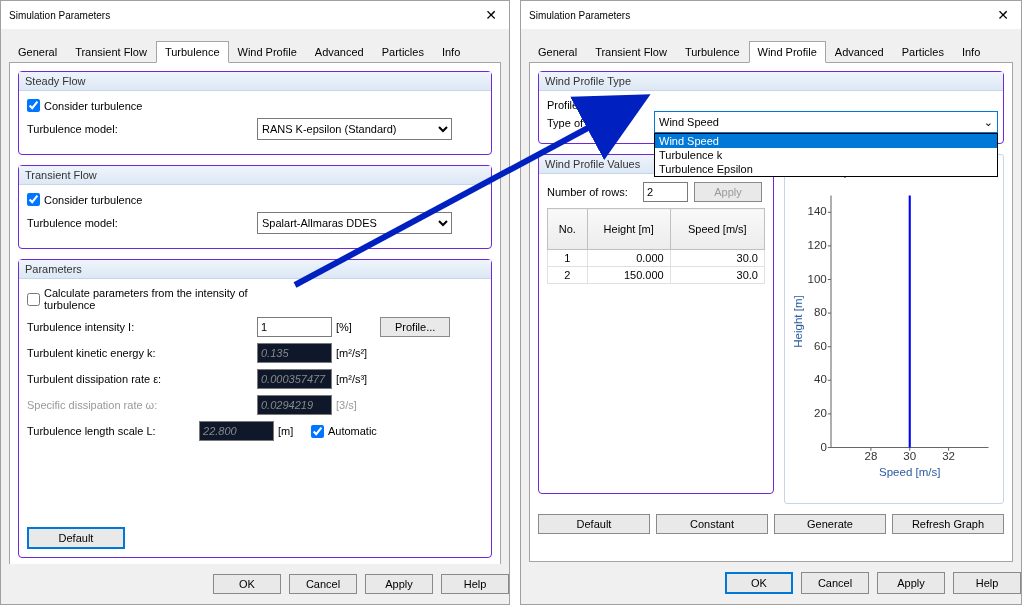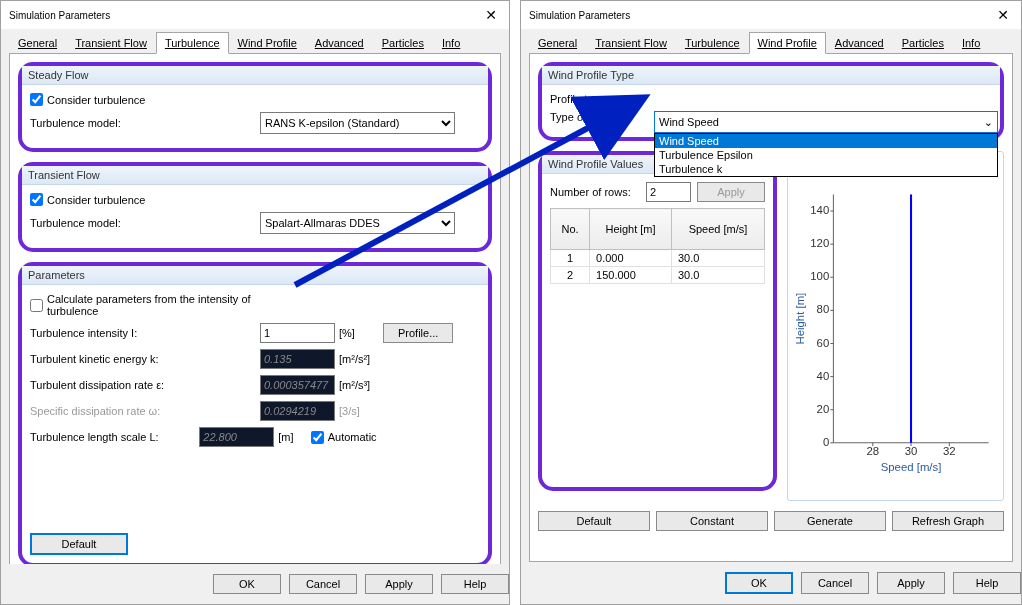--- a/index.html
+++ b/index.html
@@ -3,44 +3,44 @@
 <meta charset="utf-8">
 <style>
   * { box-sizing: border-box; margin: 0; padding: 0; font-family: "Segoe UI", Tahoma, sans-serif; font-size: 11px; }
   body { background: #fff; width: 1022px; height: 605px; position: relative; overflow: hidden; }
   .dialog { position: absolute; top: 0; background: #f0f0f0; border: 1px solid #a0a0a0; }
   .dialog.left { left: 0; width: 510px; height: 605px; }
   .dialog.right { left: 520px; width: 502px; height: 605px; }
   .titlebar { display: flex; justify-content: space-between; align-items: center; height: 28px; padding: 0 8px; background: #fff; }
   .titlebar .title { font-size: 10px; text-align: center; }
   .closebtn { width: 20px; height: 20px; display: flex; align-items: center; justify-content: center; font-size: 14px; cursor: pointer; }
-  .tabbar { display: flex; padding: 3px 8px 0 8px; background: #f0f0f0; position: relative; text-decoration: underline; }
+  .tabbar { display: flex; padding: 12px 8px 0 8px; background: #f0f0f0; position: relative; }
   .tab { padding: 4px 8px; border: 1px solid transparent; background: #f0f0f0; cursor: pointer; font-size: 11px; position: relative; }
   .tab.active { background: #fff; border: 1px solid #a5a5a5; border-bottom: 1px solid #fff; z-index: 2; }
   .tabbar::after { content: ""; position: absolute; left: 8px; right: 8px; bottom: 0; height: 1px; background: #a5a5a5; z-index: 1; }
   .tabcontent { background: #fff; margin: 0 8px; padding: 8px; border: 1px solid #a5a5a5; border-top: none; flex: 1; }
   .body { height: calc(100% - 28px - 42px); display: flex; flex-direction: column; }
-  .fieldset { border: 4px solid #6d28d9; border-radius: 15px; margin-bottom: 10px; padding: 6px 8px 8px 8px; }
+  .fieldset { border: 1px solid #6d28d9; border-radius: 4px; margin-bottom: 10px; padding: 6px 8px 8px 8px; }
   .fieldset > .legend { background: linear-gradient(#eef4fb,#dce8f5); border-bottom: 1px solid #c5d6e8; margin: -6px -8px 8px -8px; padding: 3px 6px; font-size: 11px; color: #333; }
   .row { display: flex; align-items: center; margin-bottom: 6px; }
   .row label { width: 230px; }
   .row .disabled { color: #999; }
   .checkbox { display: flex; align-items: center; gap: 4px; }
   .checkbox input { width: 13px; height: 13px; }
   select.combo { width: 195px; height: 22px; border: 1px solid #7a7a7a; background: #fff; }
   input.num { width: 75px; height: 20px; border: 1px solid #7a7a7a; padding: 0 3px; text-align: left; }
   input.num:disabled { color: #888; background: #0f172a; font-style: italic; }
   .unit { width: 48px; display: inline-block; padding-left: 4px; }
   .btn { border: 1px solid #8a8a8a; background: #e9e9e9; padding: 3px 14px; cursor: pointer; min-width: 68px; text-align: center; }
   .btn.primary { border: 2px solid #0078d7; }
   .footer { display: flex; justify-content: flex-end; gap: 8px; padding: 10px 0; position: absolute; bottom: 0; left: 0; right: 0; background: #f0f0f0; }
   .inner-row { display: flex; gap: 10px; height: 350px; }
   .table { border: 1px solid #c0c0c0; width: 100%; border-collapse: collapse; font-size: 11px; }
   .table th { background: linear-gradient(#f9f9f9,#ececec); border: 1px solid #c0c0c0; padding: 14px 6px; font-weight: normal; }
-  .table td { border: 1px solid #e0e0e0; padding: 2px 6px; text-align: left; }
+  .table td { border: 1px solid #e0e0e0; padding: 2px 6px; text-align: right; }
   .dropdown-open { position: absolute; left: 654px; top: 111px; width: 344px; z-index: 50; }
   .dropdown-open .sel { border: 1px solid #0078d7; background: #fff; height: 22px; display: flex; align-items: center; justify-content: space-between; padding: 0 4px; }
   .dropdown-open .list { border: 1px solid #000; background: #fff; }
   .dropdown-open .opt { padding: 1px 4px; }
   .dropdown-open .opt.sel-opt { background: #0078d7; color: #fff; }
   .chart-box { border: 1px solid #c5d6e8; border-radius: 3px; padding: 4px; width: 220px; }
   .chart-title { color: #2a5aa0; font-size: 15px; padding: 2px 0 4px 6px; }
   svg.chart { width: 100%; height: 300px; }
   .arrow-svg { position: absolute; left: 0; top: 0; width: 1022px; height: 605px; pointer-events: none; z-index: 100; }
   .btnrow { display: flex; gap: 6px; margin-top: 10px; }
@@ -255,22 +255,22 @@
   </div>
 </div>
 
 <div class="dropdown-open">
   <div class="sel">
     <span>Wind Speed</span>
     <span>⌄</span>
   </div>
   <div class="list">
     <div class="opt sel-opt">Wind Speed</div>
+    <div class="opt">Turbulence k</div>
     <div class="opt">Turbulence Epsilon</div>
-    <div class="opt">Turbulence k</div>
   </div>
 </div>
 
 <svg class="arrow-svg">
   <defs>
       <marker id="ah" markerWidth="12" markerHeight="12" refX="10" refY="6" orient="auto">
         <path d="M0,0 L12,6 L0,12 z" fill="#0020c0"></path>
       </marker>
     </defs>
   <line x1="295" y1="285" x2="640" y2="100" stroke="#0020c0" stroke-width="6" marker-end="url(#ah)"></line>

